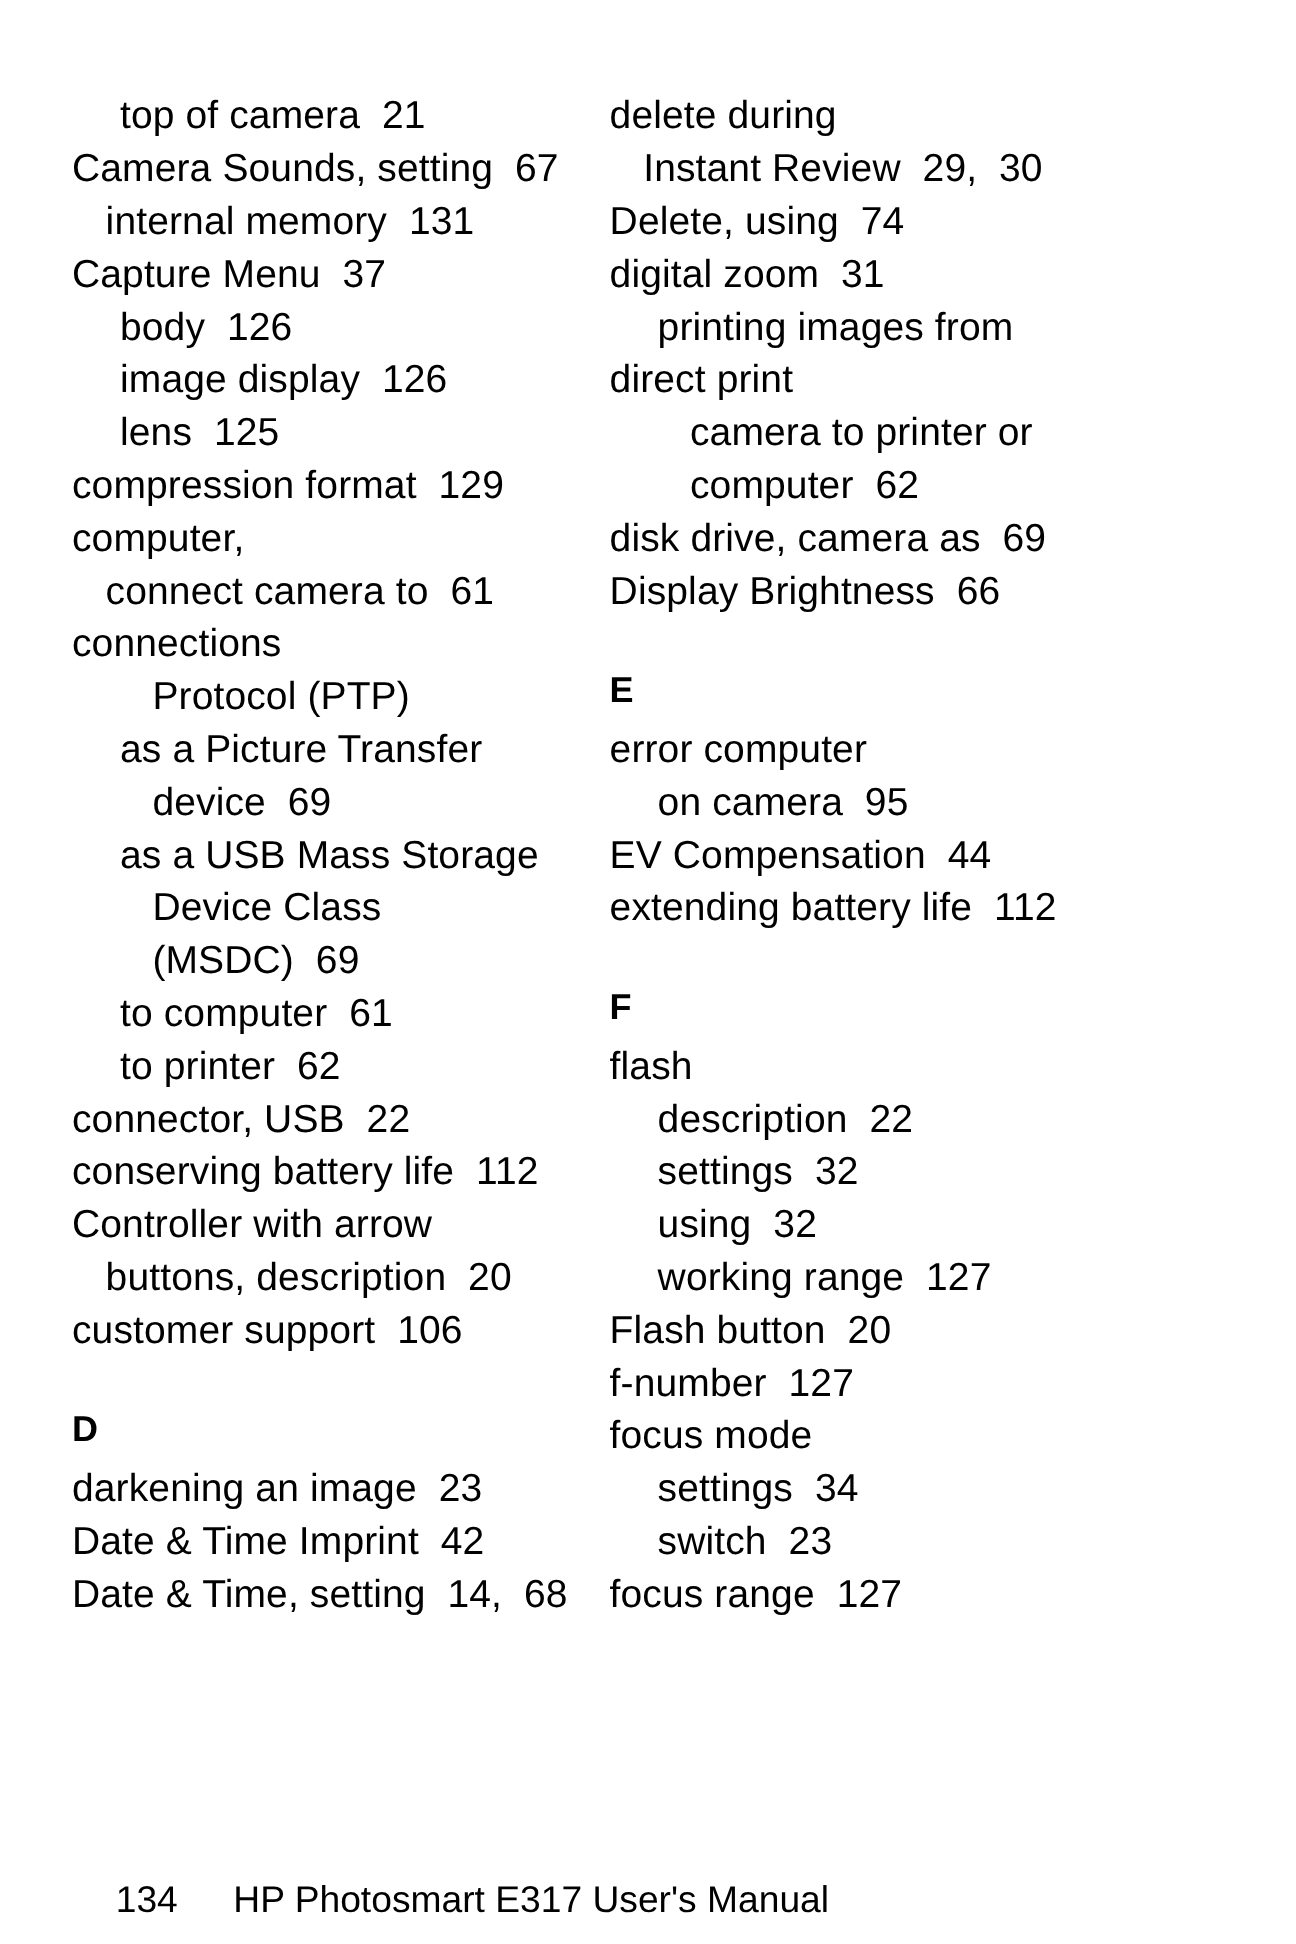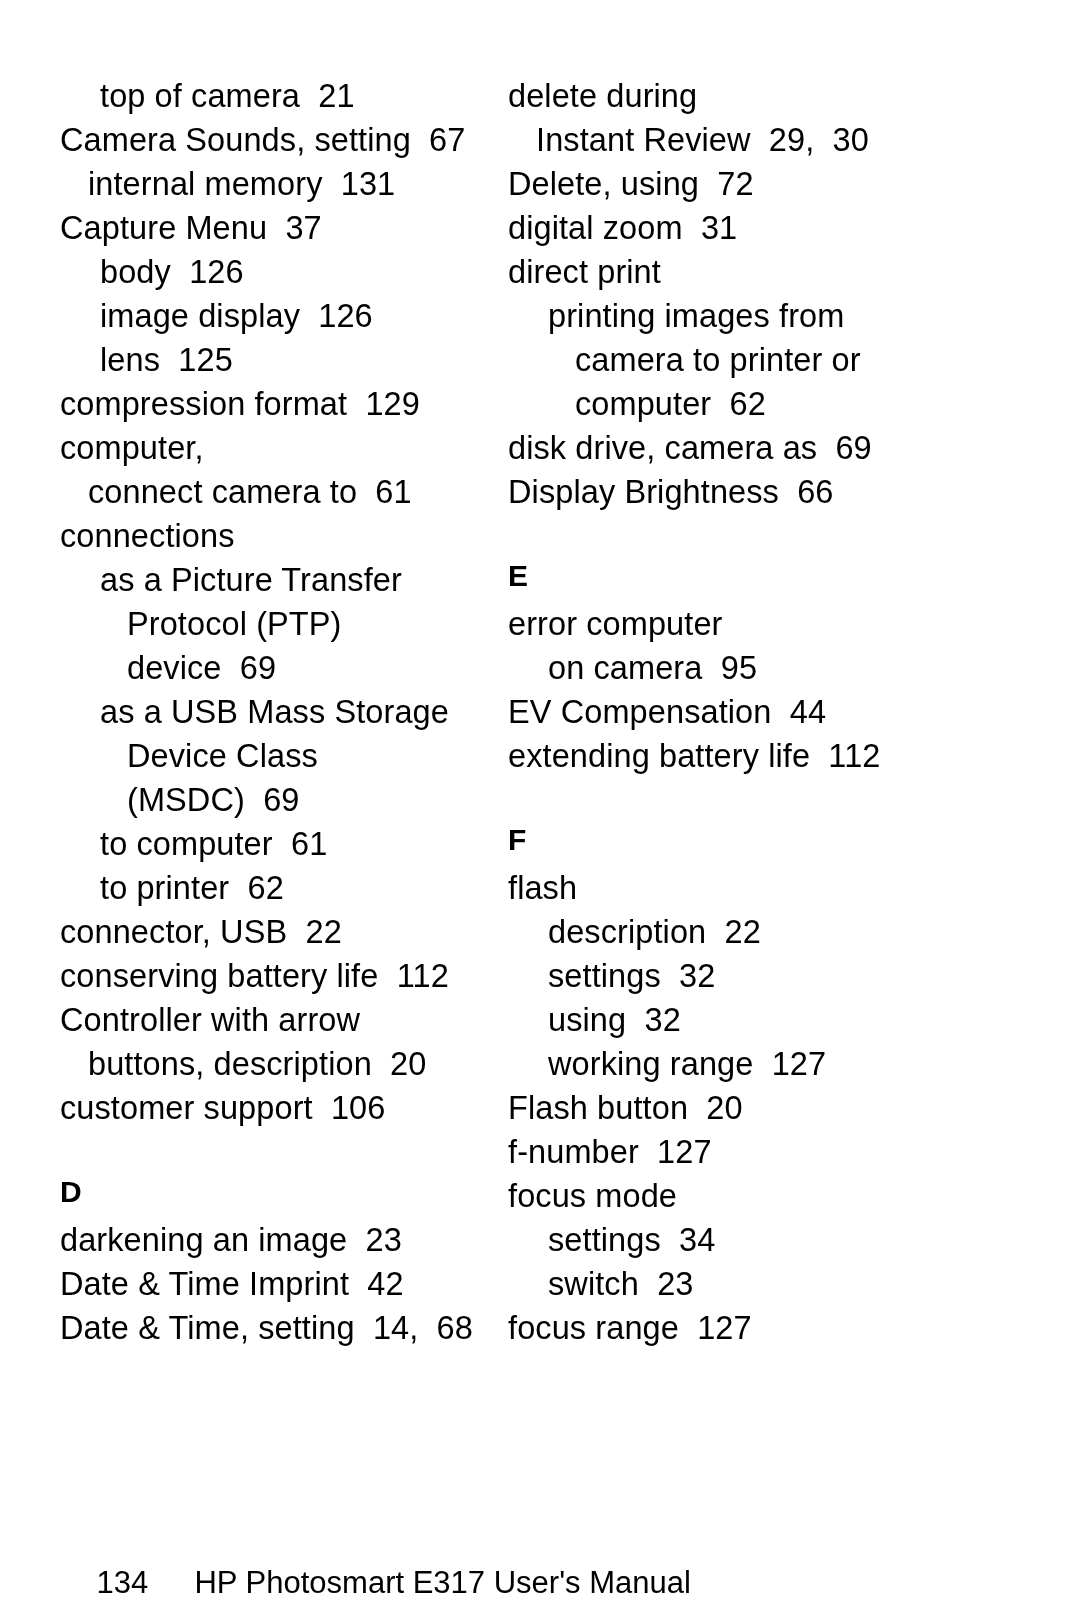--- a/index.html
+++ b/index.html
@@ -83,46 +83,46 @@
         <div class="entry lvl0">Camera Sounds, setting  67</div>
         <div class="entry lvl1">internal memory  131</div>
         <div class="entry lvl0">Capture Menu  37</div>
         <div class="entry lvl2">body  126</div>
         <div class="entry lvl2">image display  126</div>
         <div class="entry lvl2">lens  125</div>
         <div class="entry lvl0">compression format  129</div>
         <div class="entry lvl0">computer,</div>
         <div class="entry lvl1">connect camera to  61</div>
         <div class="entry lvl0">connections</div>
+        <div class="entry lvl3">Protocol (PTP)</div>
         <div class="entry lvl2">as a Picture Transfer</div>
-        <div class="entry lvl3">Protocol (PTP)</div>
         <div class="entry lvl3">device  69</div>
         <div class="entry lvl2">as a USB Mass Storage</div>
         <div class="entry lvl3">Device Class</div>
         <div class="entry lvl3">(MSDC)  69</div>
         <div class="entry lvl2">to computer  61</div>
         <div class="entry lvl2">to printer  62</div>
         <div class="entry lvl0">connector, USB  22</div>
         <div class="entry lvl0">conserving battery life  112</div>
         <div class="entry lvl0">Controller with arrow</div>
         <div class="entry lvl1">buttons, description  20</div>
         <div class="entry lvl0">customer support  106</div>
         <div class="section-head">D</div>
         <div class="entry lvl0">darkening an image  23</div>
         <div class="entry lvl0">Date &amp; Time Imprint  42</div>
         <div class="entry lvl0">Date &amp; Time, setting  14,  68</div>
       </div>
 
     <div class="column right">
         <div class="entry lvl0">delete during</div>
         <div class="entry lvl1">Instant Review  29,  30</div>
-        <div class="entry lvl0">Delete, using  72</div>
+        <div class="entry lvl0">Delete, using  74</div>
         <div class="entry lvl0">digital zoom  31</div>
+        <div class="entry lvl2">printing images from</div>
         <div class="entry lvl0">direct print</div>
-        <div class="entry lvl2">printing images from</div>
         <div class="entry lvl3">camera to printer or</div>
         <div class="entry lvl3">computer  62</div>
         <div class="entry lvl0">disk drive, camera as  69</div>
         <div class="entry lvl0">Display Brightness  66</div>
         <div class="section-head">E</div>
         <div class="entry lvl0">error computer</div>
         <div class="entry lvl2">on camera  95</div>
         <div class="entry lvl0">EV Compensation  44</div>
         <div class="entry lvl0">extending battery life  112</div>
         <div class="section-head">F</div>

